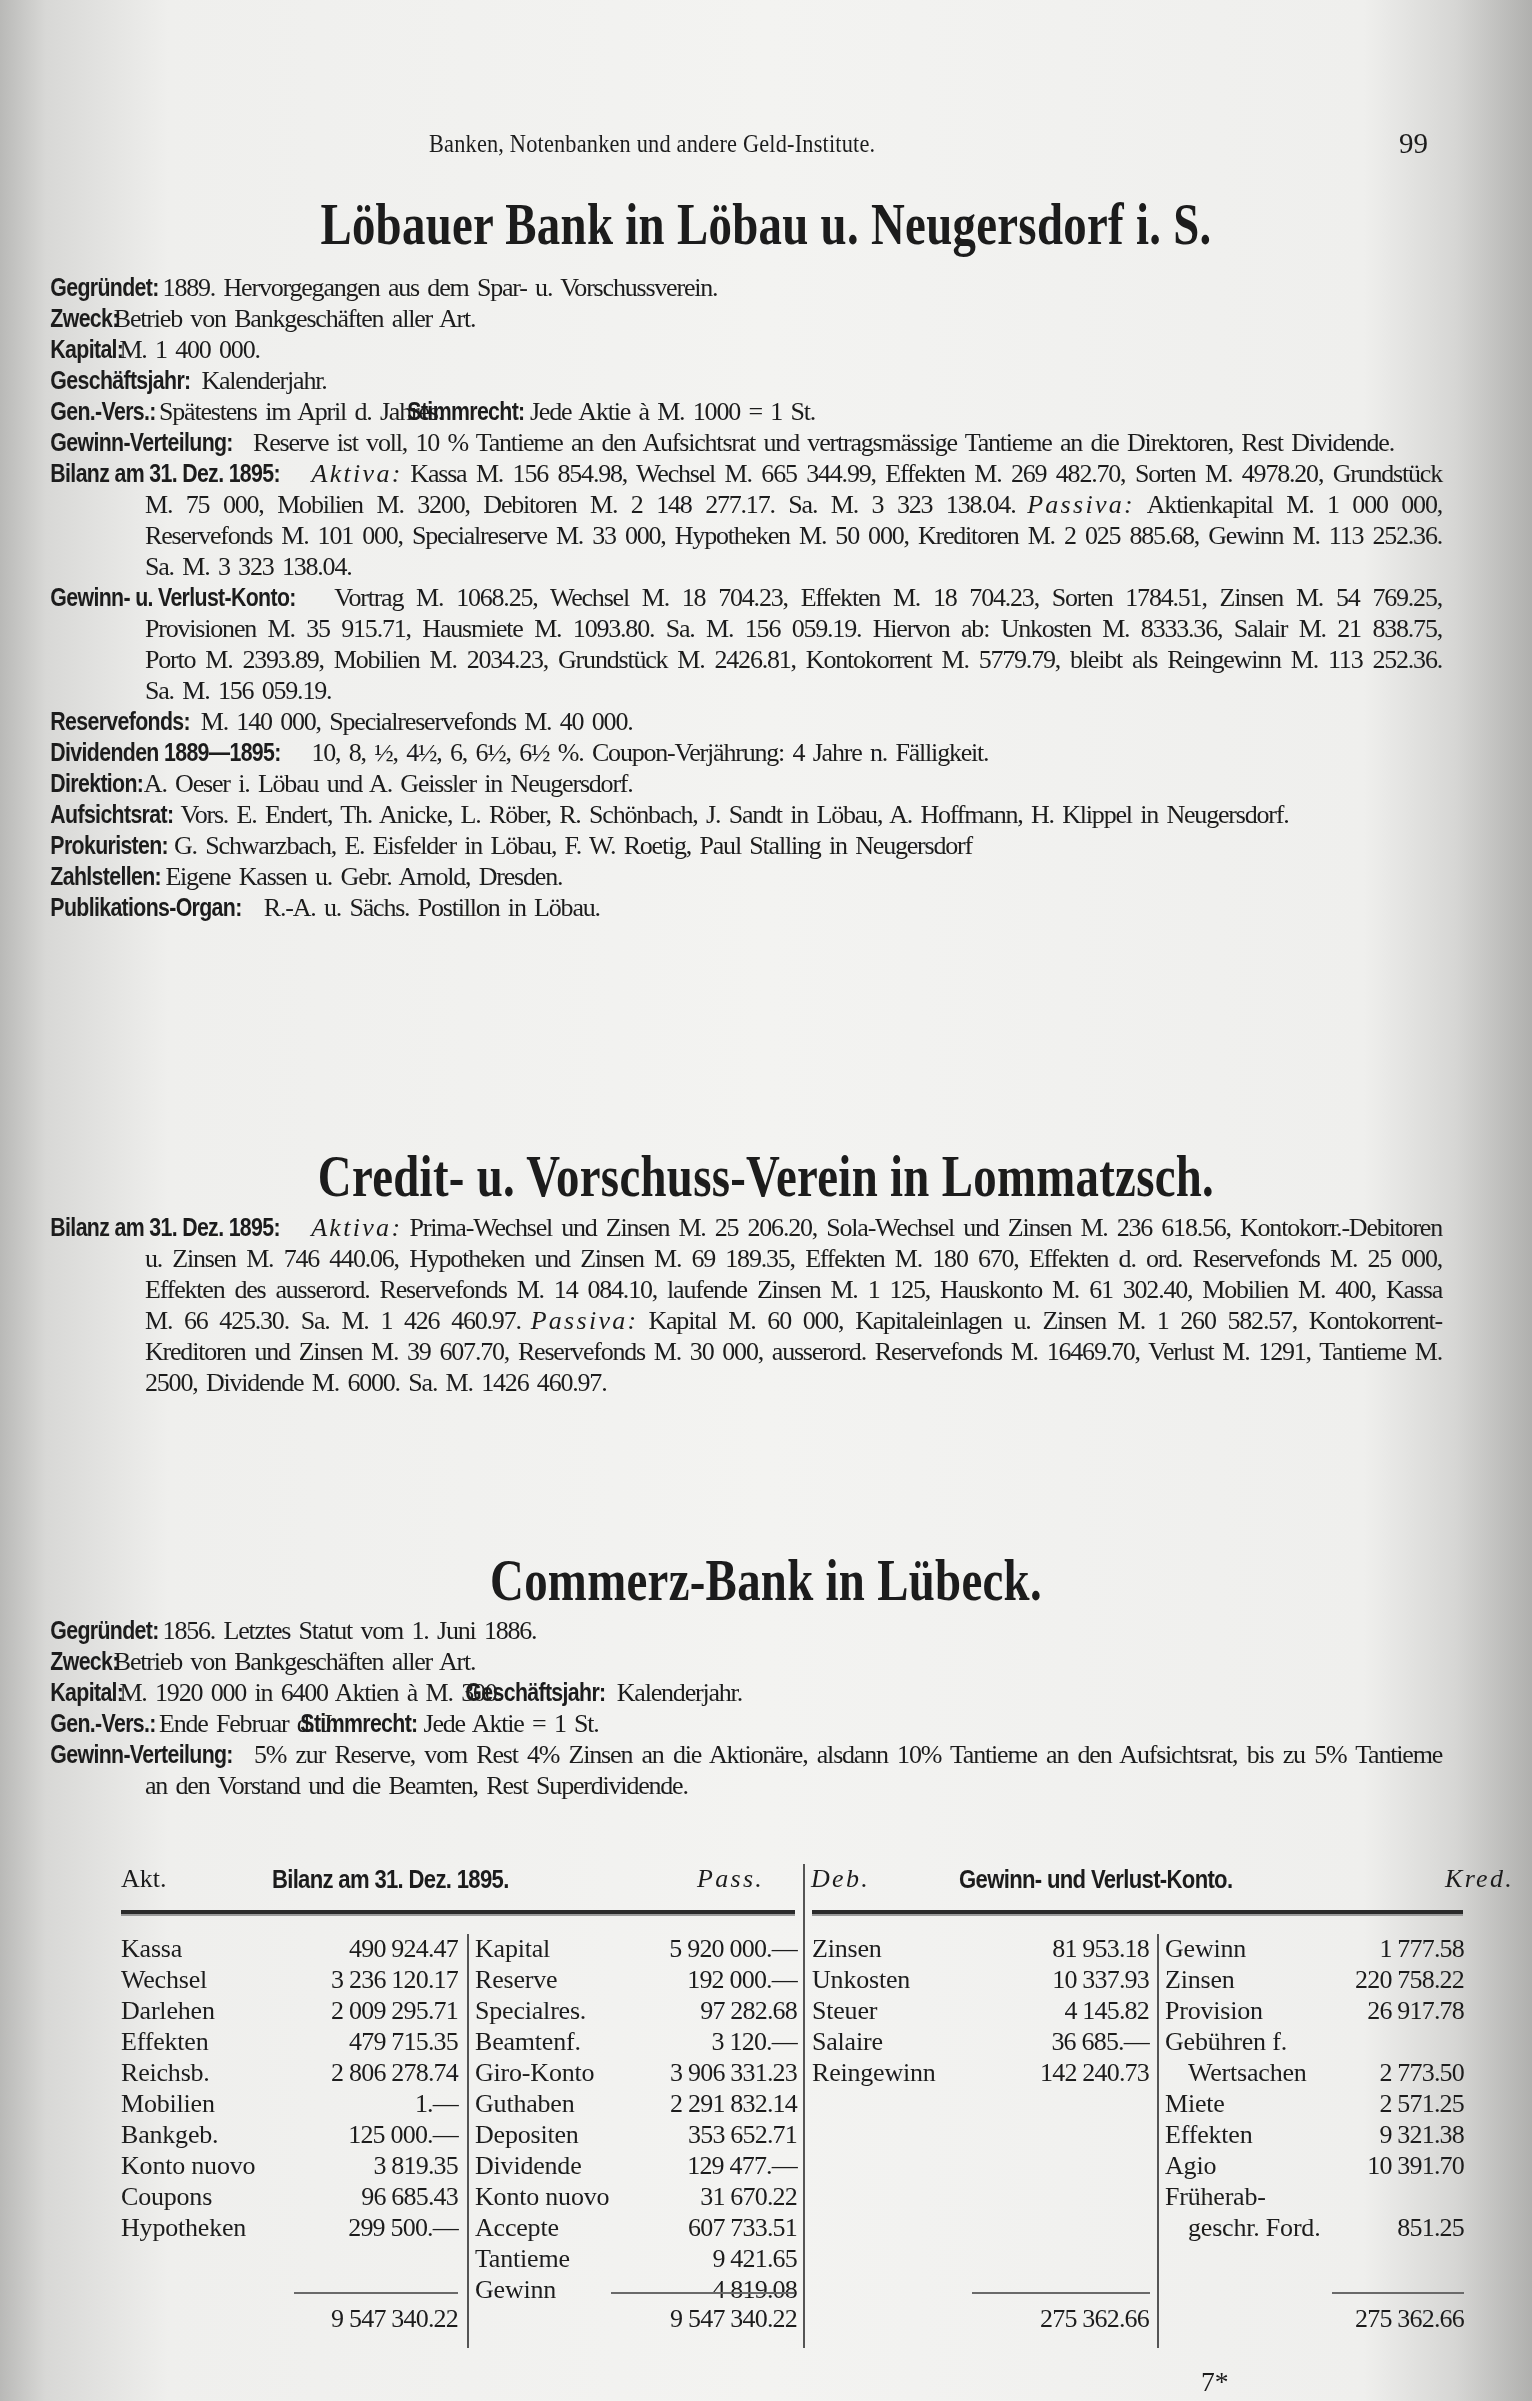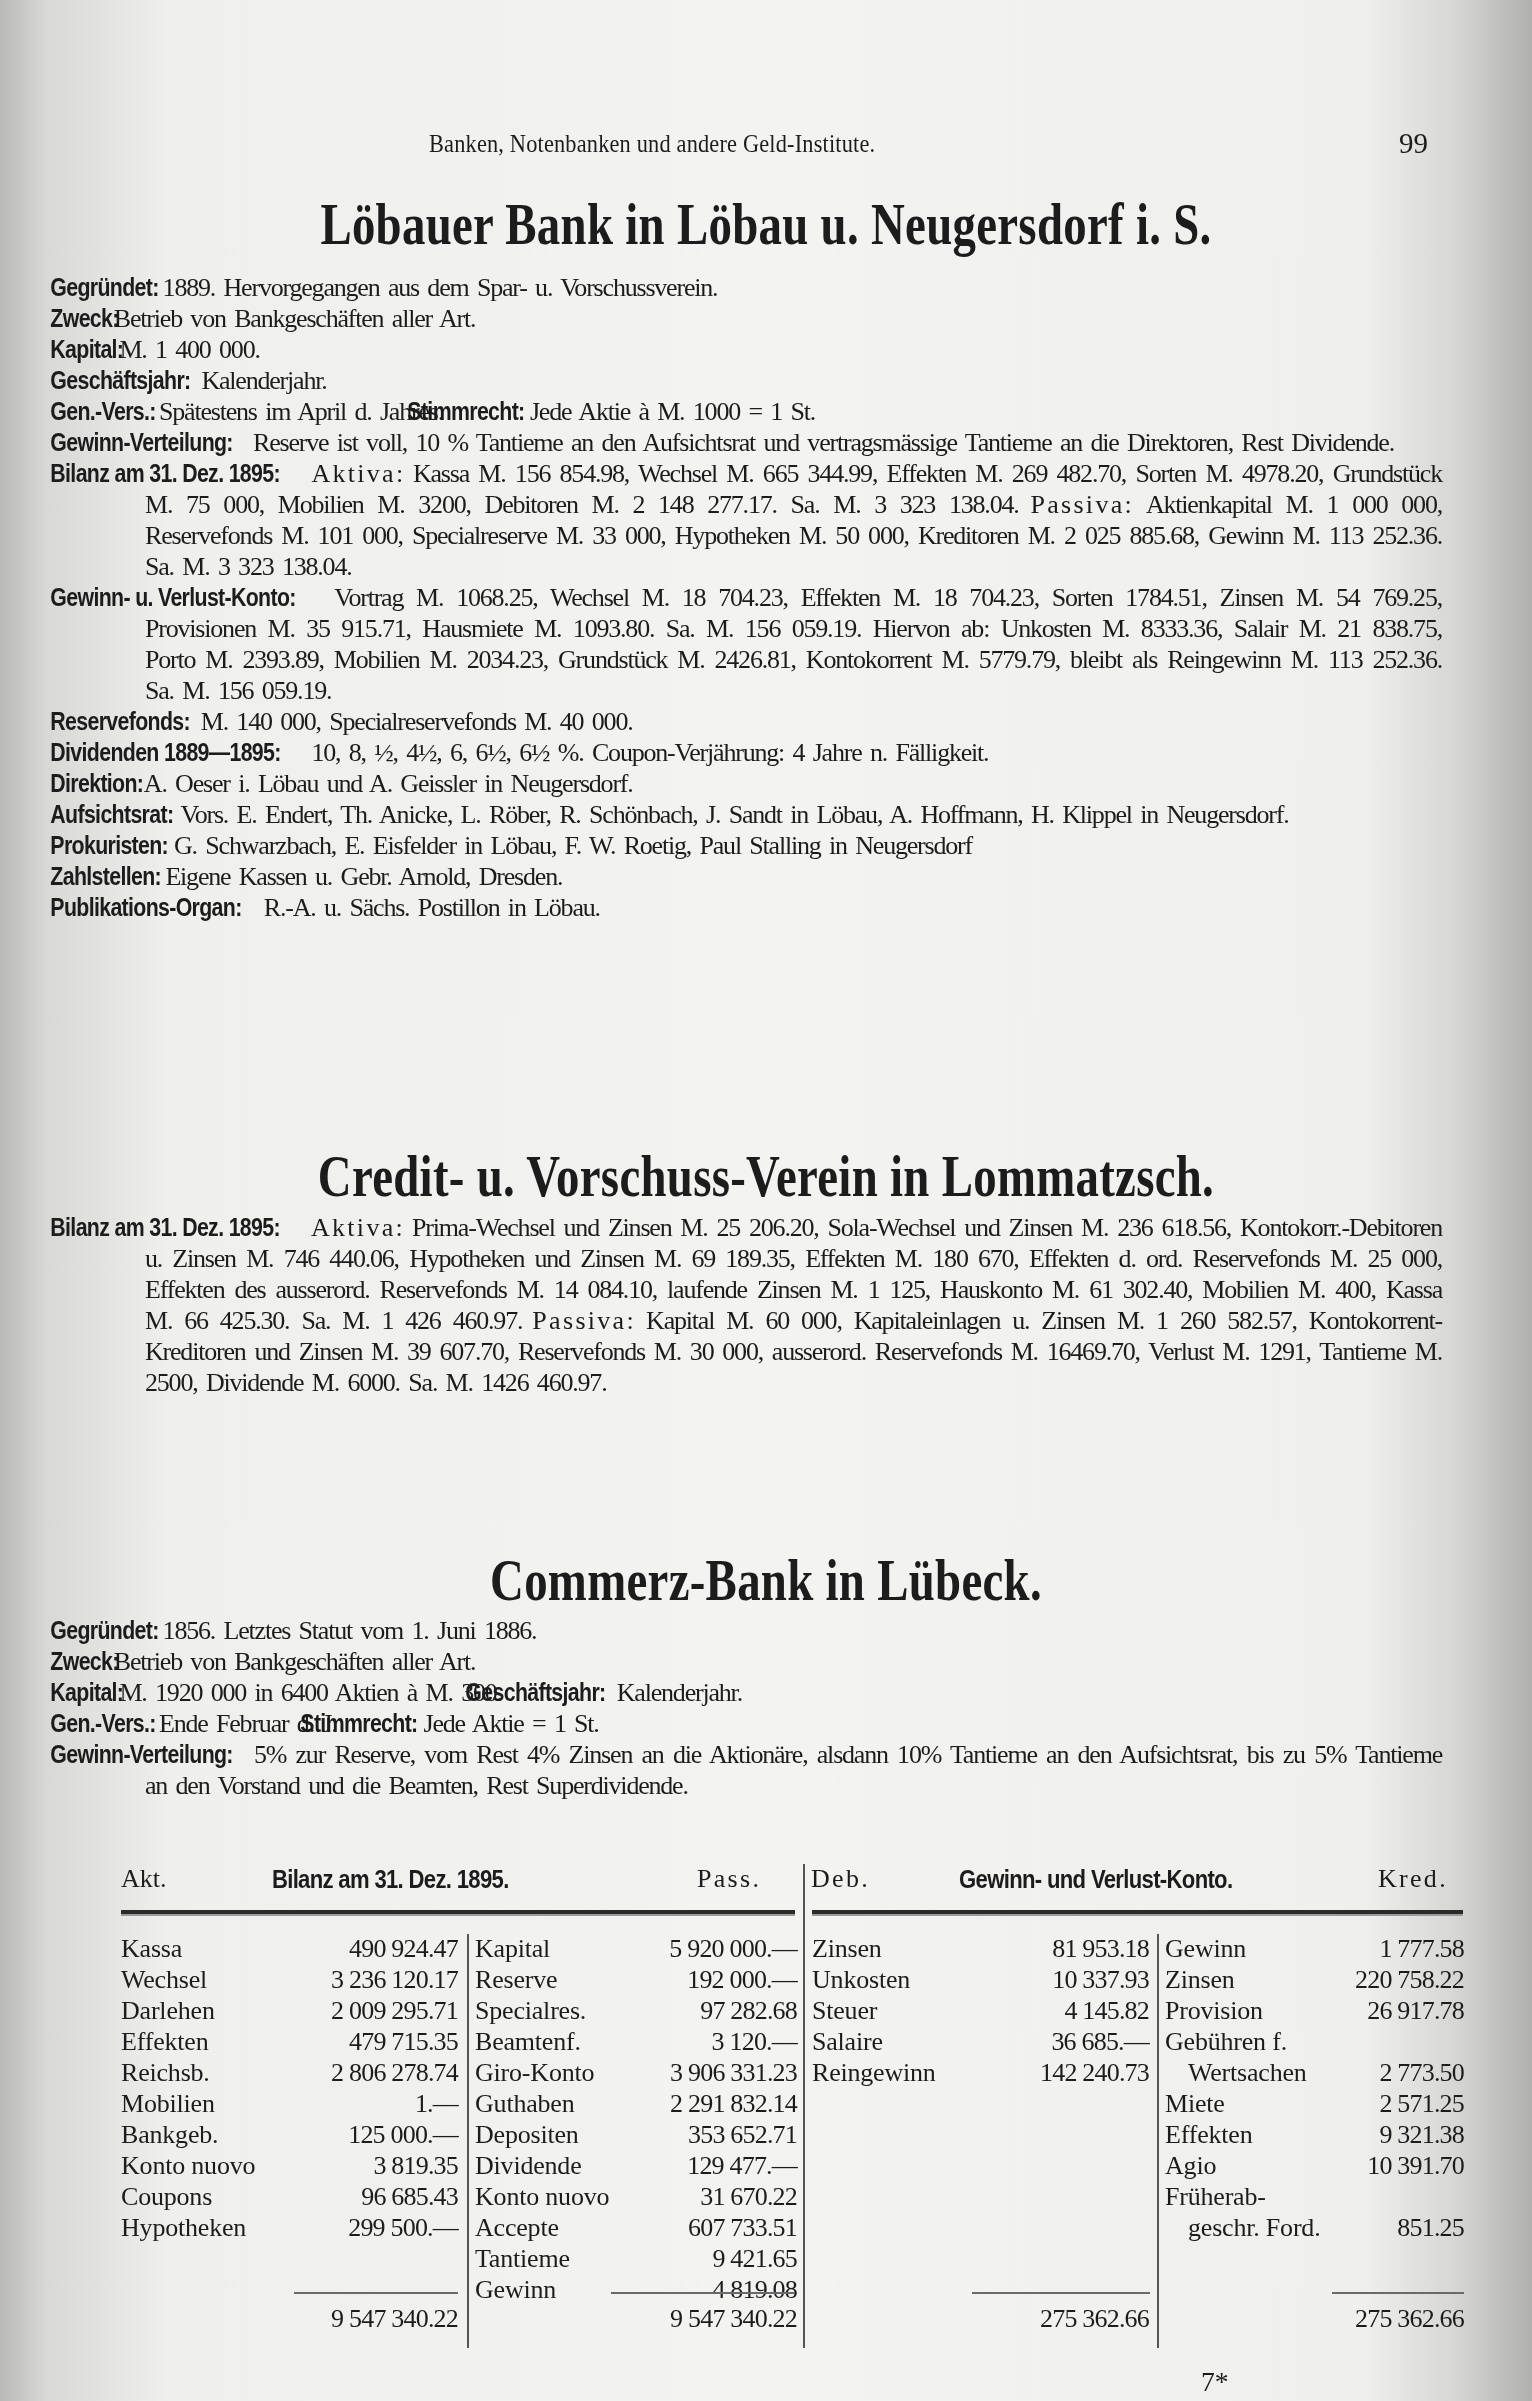--- a/index.html
+++ b/index.html
@@ -31,21 +31,21 @@
     transform: scaleX(0.78); transform-origin: 766px 0;
   }
   .t1 { top: 190px; }
   .t2 { top: 1142px; }
   .t3 { top: 1546px; }
 
   .section { position: absolute; left: 93px; width: 1349px; font-size: 26px; line-height: 31px; }
   .para { margin: 0; text-align: justify; text-indent: 0; padding-left: 52px; text-indent: -52px; }
   .label { font-weight: bold; font-family: "Liberation Sans", "DejaVu Sans", sans-serif; letter-spacing: -0.8px; transform: scaleX(0.82); display: inline-block; transform-origin: left center; margin-right: -17px; }
   .cond { display: inline; letter-spacing: -1.2px; word-spacing: 3.1px; }
-  .spaced { letter-spacing: 2.3px; }
+  .spaced { letter-spacing: 2.3px; font-style: italic; }
   .s1 { top: 272px; }
   .s2 { top: 1212px; }
   .s3 { top: 1615px; }
 
   
   .tbl-area { position: absolute; left: 93px; top: 1864px; width: 1356px; height: 490px; font-size: 26px; margin-left: 28px; }
   .tbl-head { position: absolute; top: 0; height: 34px; white-space: nowrap; }
   .tbl-head .bold { font-weight: bold; font-family: "Liberation Sans", "DejaVu Sans", sans-serif; letter-spacing: -0.8px; transform: scaleX(0.85); display: inline-block; }
   .rule-thick {
     position: absolute; top: 46px; height: 3.8px; background: #2a2a2a; border-bottom: 2.3px solid #9a9a9a;
@@ -105,21 +105,21 @@
     </div>
 
   <div class="tbl-area">
 
     <div class="tbl-head" style="left:0;">Akt.</div>
     <div class="tbl-head" style="left:130px;"><span class="bold">Bilanz am 31. Dez. 1895.</span></div>
     <div class="tbl-head spaced" style="left:576px;">Pass.</div>
 
     <div class="tbl-head spaced" style="left:690px;">Deb.</div>
     <div class="tbl-head" style="left:814px;"><span class="bold">Gewinn- und Verlust-Konto.</span></div>
-    <div class="tbl-head spaced" style="left:1257px;">Kred.</div>
+    <div class="tbl-head spaced" style="left:1324px;">Kred.</div>
 
     <div class="rule-thick" style="left:0;width:674px;"></div>
     <div class="rule-thick" style="left:691px;width:651px;"></div>
 
     <div class="vline" style="left:346px;top:70px;height:414px;"></div>
     <div class="vline" style="left:682px;top:0;height:484px;"></div>
     <div class="vline" style="left:1036px;top:70px;height:414px;"></div>
 
     <div class="col" id="col-aktiva" style="left:0;width:337px;">
         <div class="row">

